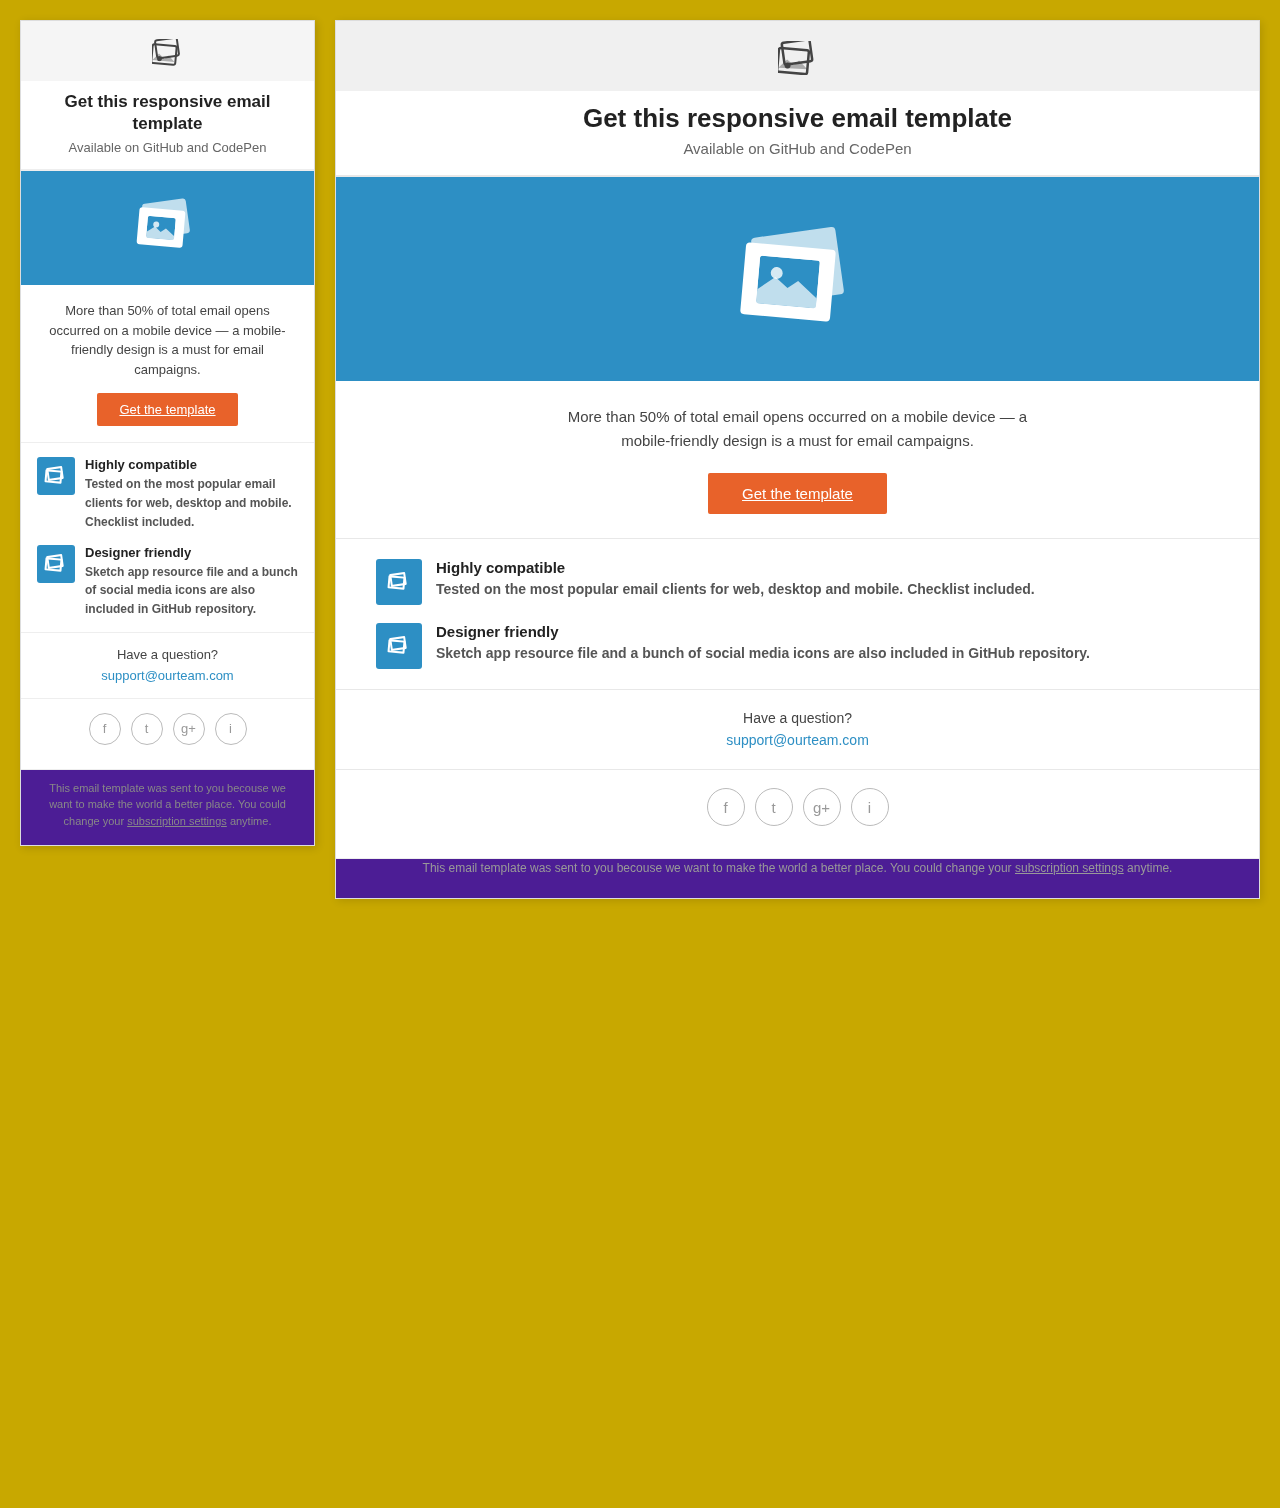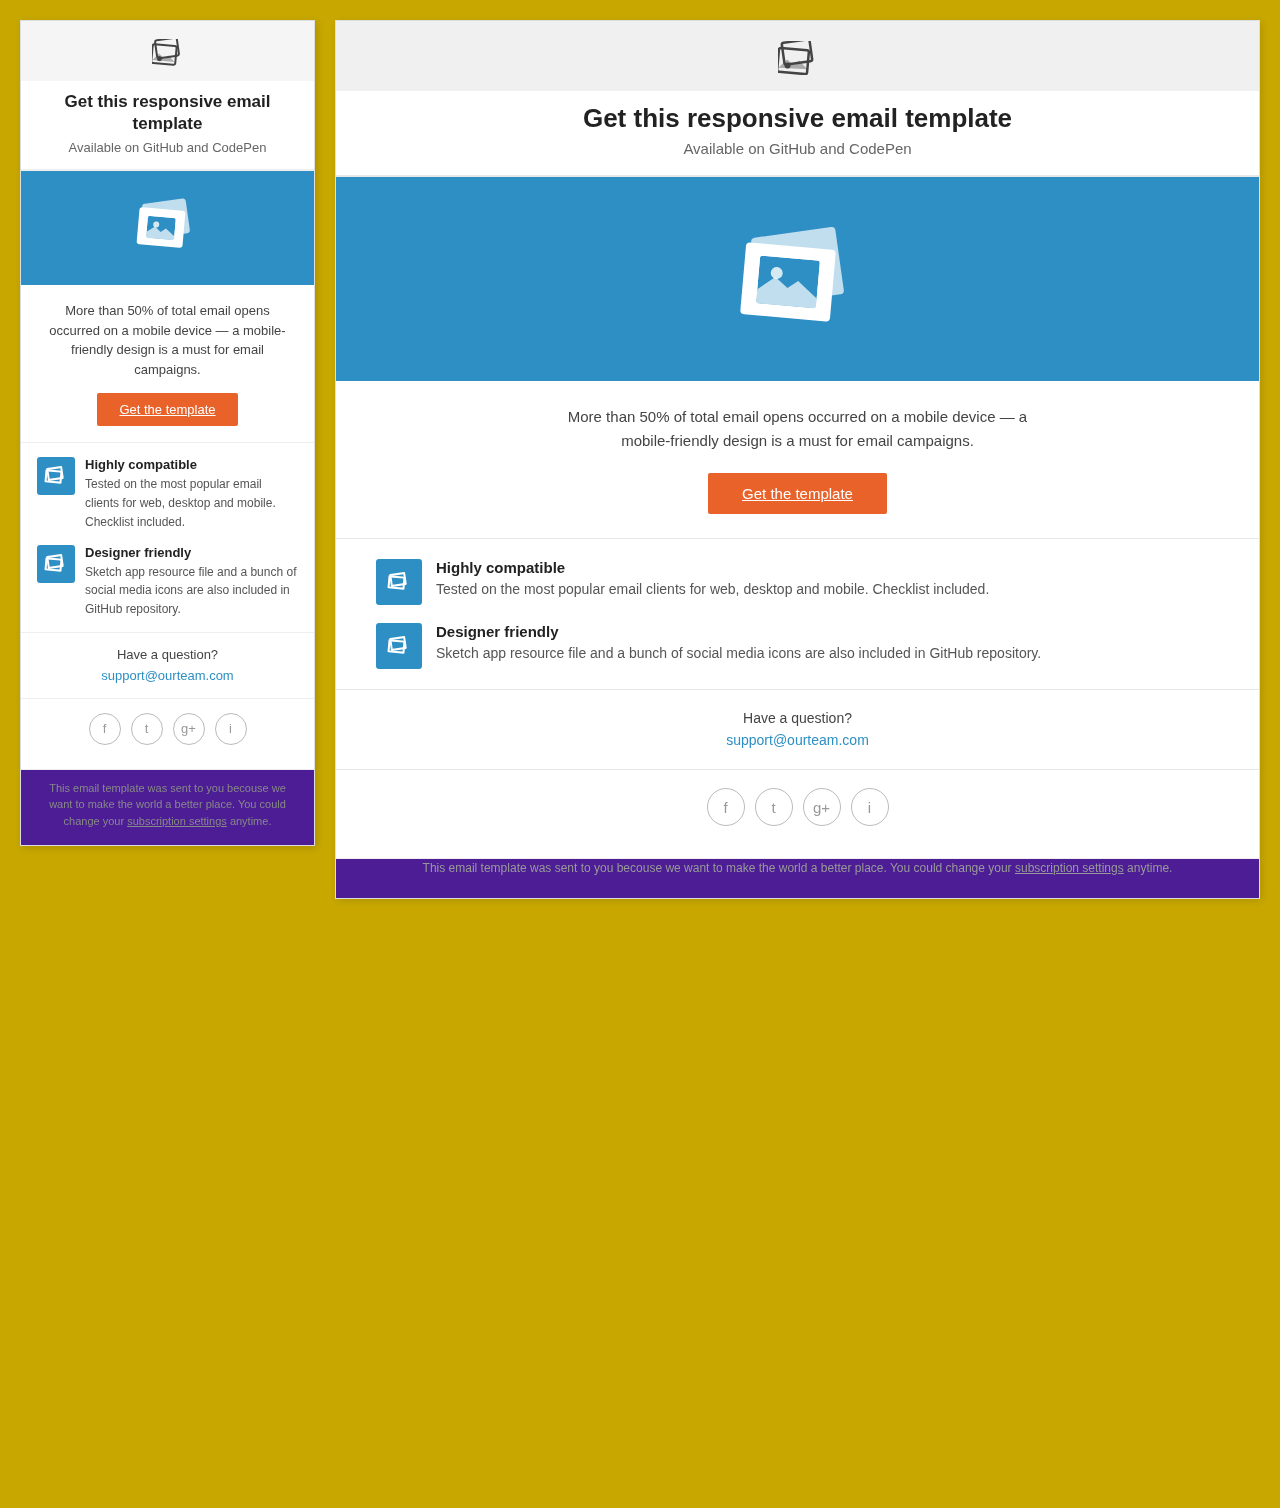--- a/index.html
+++ b/index.html
@@ -84,20 +84,21 @@
     .mobile-card .features-section {
       background: #fff;
       padding: 14px 16px;
       border-bottom: 1px solid #eee;
     }
     .feature-item {
       display: flex;
       align-items: flex-start;
       gap: 10px;
       margin-bottom: 14px;
+      font-weight: bold;
     }
     .feature-item:last-child { margin-bottom: 0; }
     .feature-icon {
       background: #2d8fc4;
       width: 38px;
       min-width: 38px;
       height: 38px;
       border-radius: 3px;
       display: flex;
       align-items: center;

